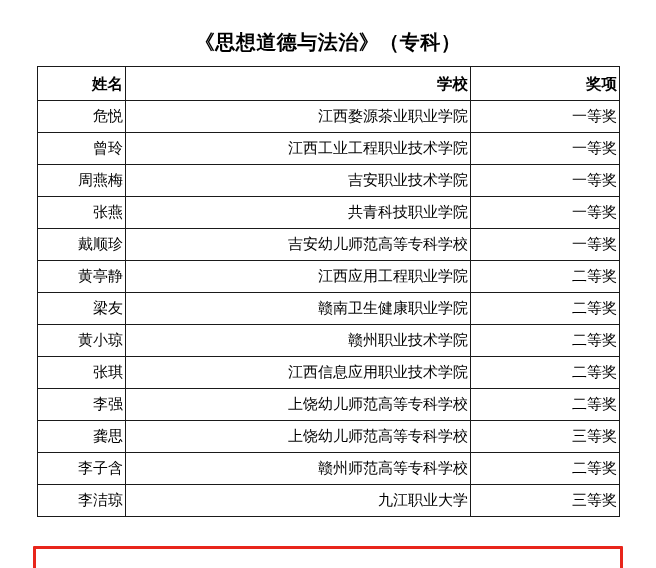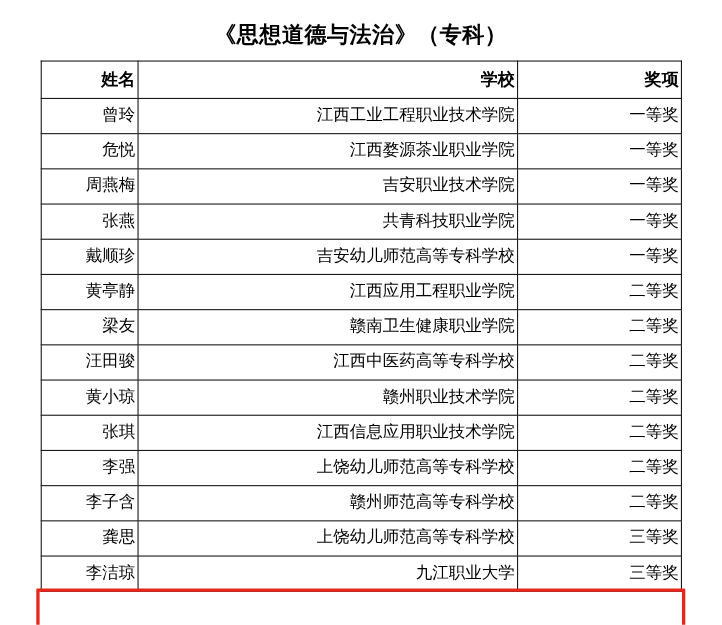--- a/index.html
+++ b/index.html
@@ -12,21 +12,21 @@
     background: #ffffff;
     font-family: "Liberation Serif", "DejaVu Serif", serif;
     color: #000000;
     overflow: hidden;
   }
   .page {
     width: 656px;
     height: 568px;
     position: relative;
     box-sizing: border-box;
-    padding: 5px;
+    padding: 16px;
   }
   .doc-title {
     text-align: center;
     font-size: 20px;
     font-weight: bold;
     letter-spacing: 0.5px;
     padding-top: 13px;
     padding-bottom: 10px;
     font-family: "Liberation Serif", "DejaVu Serif", serif;
   }
@@ -98,27 +98,27 @@
       </colgroup>
       <thead>
         <tr>
           <th>姓名</th>
           <th>学校</th>
           <th>奖项</th>
         </tr>
       </thead>
       <tbody id="table-body">
           <tr>
-            <td class="name-cell">曾玲</td>
-            <td class="school-cell">江西工业工程职业技术学院</td>
+            <td class="name-cell">危悦</td>
+            <td class="school-cell">江西婺源茶业职业学院</td>
             <td class="award-cell">一等奖</td>
           </tr>
           <tr>
-            <td class="name-cell">危悦</td>
-            <td class="school-cell">江西婺源茶业职业学院</td>
+            <td class="name-cell">曾玲</td>
+            <td class="school-cell">江西工业工程职业技术学院</td>
             <td class="award-cell">一等奖</td>
           </tr>
           <tr>
             <td class="name-cell">周燕梅</td>
             <td class="school-cell">吉安职业技术学院</td>
             <td class="award-cell">一等奖</td>
           </tr>
           <tr>
             <td class="name-cell">张燕</td>
             <td class="school-cell">共青科技职业学院</td>
@@ -133,48 +133,43 @@
             <td class="name-cell">黄亭静</td>
             <td class="school-cell">江西应用工程职业学院</td>
             <td class="award-cell">二等奖</td>
           </tr>
           <tr>
             <td class="name-cell">梁友</td>
             <td class="school-cell">赣南卫生健康职业学院</td>
             <td class="award-cell">二等奖</td>
           </tr>
           <tr>
-            <td class="name-cell">汪田骏</td>
-            <td class="school-cell">江西中医药高等专科学校</td>
-            <td class="award-cell">二等奖</td>
-          </tr>
-          <tr>
             <td class="name-cell">黄小琼</td>
             <td class="school-cell">赣州职业技术学院</td>
             <td class="award-cell">二等奖</td>
           </tr>
           <tr>
             <td class="name-cell">张琪</td>
             <td class="school-cell">江西信息应用职业技术学院</td>
             <td class="award-cell">二等奖</td>
           </tr>
           <tr>
             <td class="name-cell">李强</td>
             <td class="school-cell">上饶幼儿师范高等专科学校</td>
             <td class="award-cell">二等奖</td>
           </tr>
           <tr>
+            <td class="name-cell">龚思</td>
+            <td class="school-cell">上饶幼儿师范高等专科学校</td>
+            <td class="award-cell">三等奖</td>
+          </tr>
+          <tr>
             <td class="name-cell">李子含</td>
             <td class="school-cell">赣州师范高等专科学校</td>
             <td class="award-cell">二等奖</td>
-          </tr>
-          <tr>
-            <td class="name-cell">龚思</td>
-            <td class="school-cell">上饶幼儿师范高等专科学校</td>
-            <td class="award-cell">三等奖</td>
           </tr>
           <tr>
             <td class="name-cell">李洁琼</td>
             <td class="school-cell">九江职业大学</td>
             <td class="award-cell">三等奖</td>
           </tr>
         </tbody>
     </table>
     <div class="highlight-box" id="highlight-box" style="top: 479.5px; height: 38px; border-color: rgb(232, 37, 27);"></div>
   </div>

